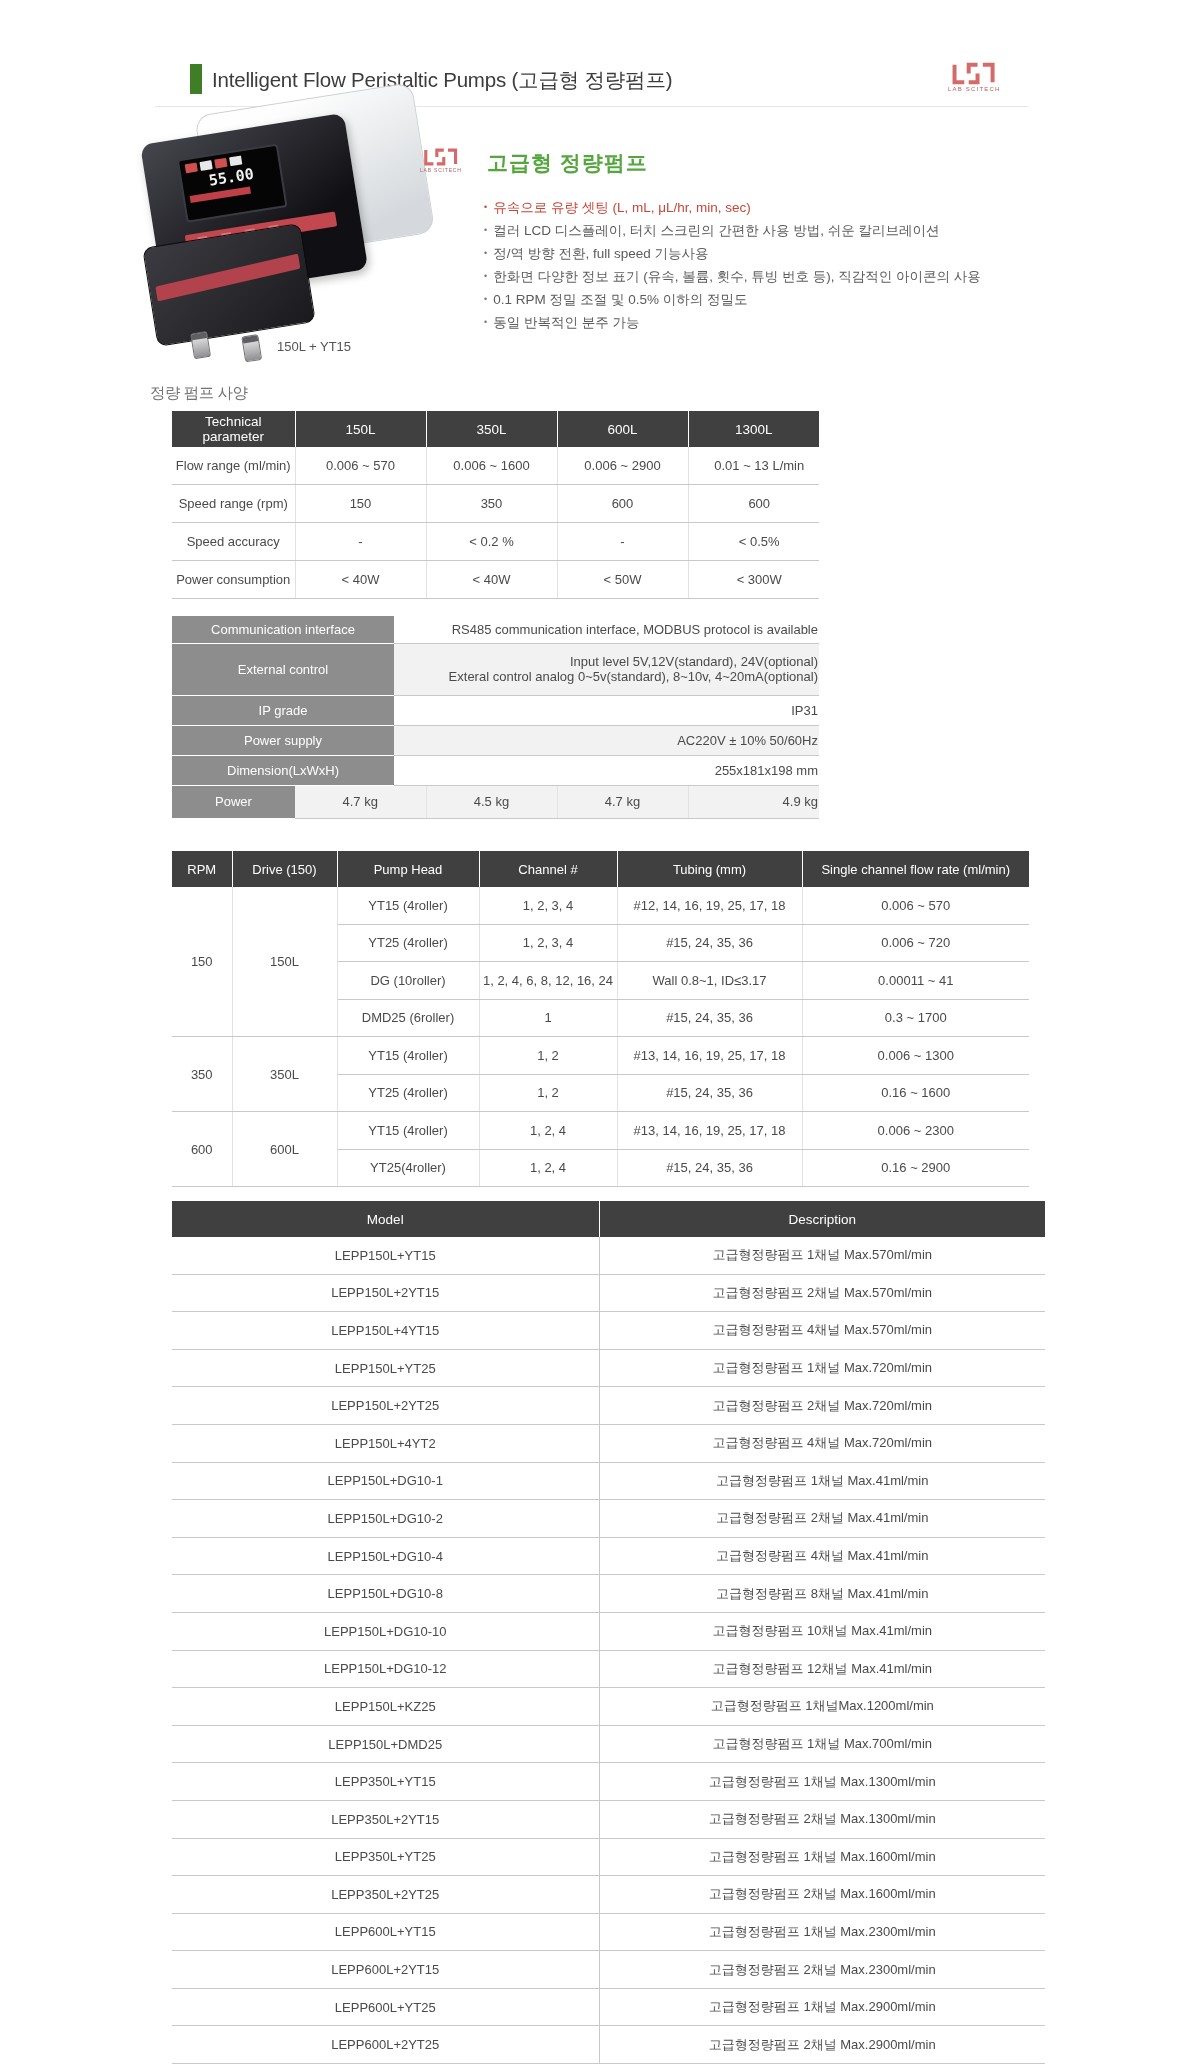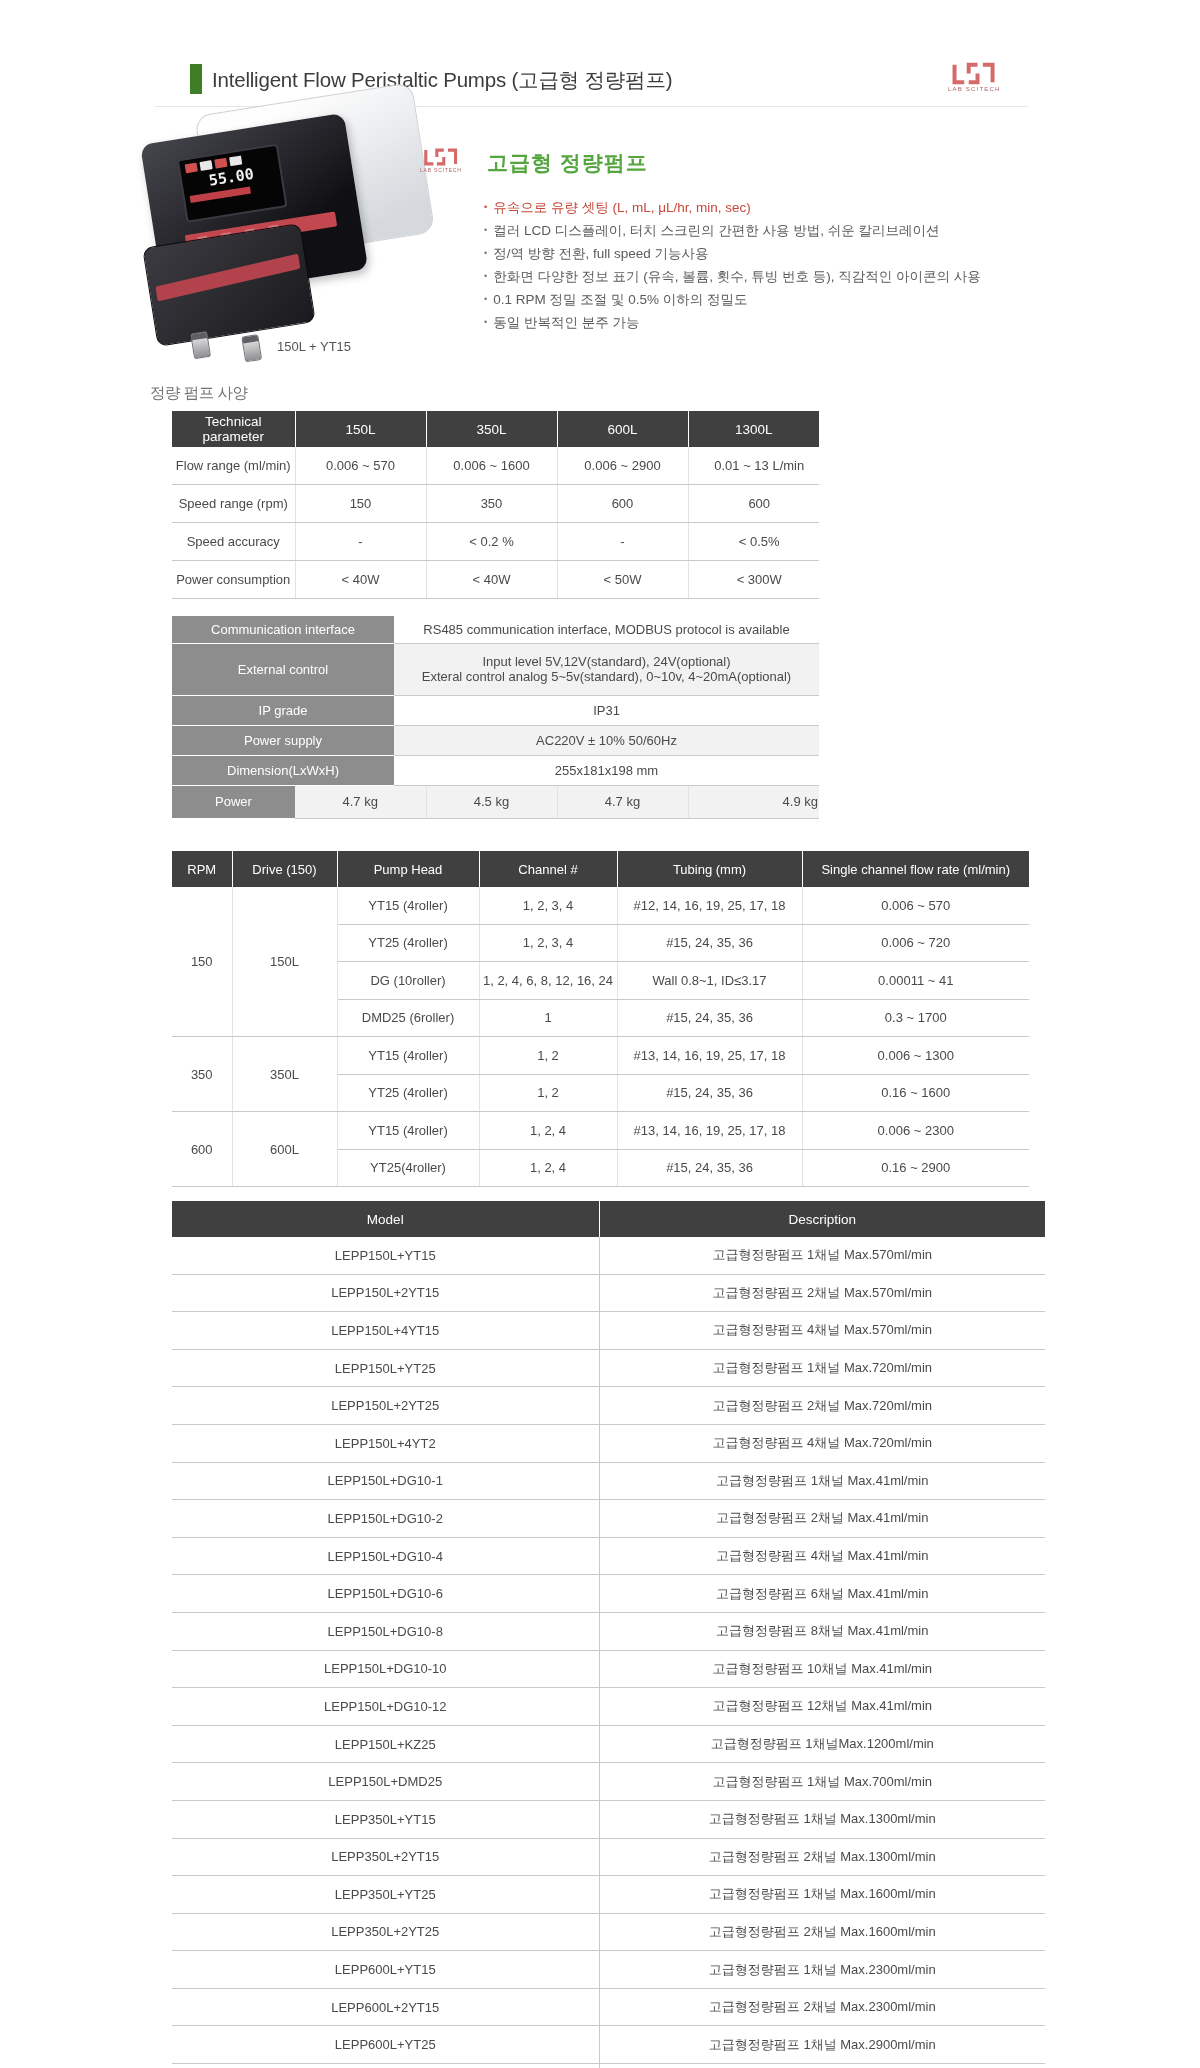--- a/index.html
+++ b/index.html
@@ -59,21 +59,21 @@
      border-right:1px solid #fff;}
   th:last-child{border-right:none;}
   td{text-align:center;font-size:13px;color:#4a4a4a;}
 
   #spec-table{width:647px;} 
   #spec-table td{height:35px;border-bottom:1px solid #c9c9c9;border-right:1px solid #e2e2e2;}
   #spec-table td:last-child{border-right:none;padding-left:12px;}
 
   .glabel{background:#8d8d8d;color:#fff;font-size:13px;border-bottom:1px solid #fff;}
   #info-table{width:647px;} #weight-table{width:647px;}
-  #info-table td.val{border-bottom:1px solid #c9c9c9;font-size:13px;}
+  #info-table td.val{border-bottom:1px solid #c9c9c9;font-size:13px;text-align:right;}
   #info-table td.val.alt,#weight-table td.val{background:#f2f2f2;}
   #weight-table td.val{height:30px;border-bottom:1px solid #c9c9c9;border-right:1px solid #e2e2e2;}
   #weight-table td.val:last-child{border-right:none;text-align:right;}
 
   #pump-table{width:857px;}
   #pump-table td{height:34.5px;border-bottom:1px solid #c9c9c9;border-right:1px solid #e2e2e2;}
   #pump-table td:last-child{border-right:none;}
   #pump-table th{font-size:13px;}
 
   #model-table{width:873px;}
@@ -215,21 +215,21 @@
           <tr style="height: 27px;">
             <td class="glabel">Communication interface</td>
             <td class="val">
               <div>RS485 communication interface, MODBUS protocol  is available</div>
             </td>
           </tr>
           <tr style="height: 52px;">
             <td class="glabel">External control</td>
             <td class="val alt">
               <div>Input level 5V,12V(standard), 24V(optional)</div>
-              <div>Exteral control analog 5~5v(standard), 0~10v, 4~20mA(optional)</div>
+              <div>Exteral control analog 0~5v(standard), 8~10v, 4~20mA(optional)</div>
             </td>
           </tr>
           <tr style="height: 30px;">
             <td class="glabel">IP grade</td>
             <td class="val">
               <div>IP31</div>
             </td>
           </tr>
           <tr style="height: 30px;">
             <td class="glabel">Power supply</td>
@@ -387,24 +387,20 @@
           </tr>
           <tr>
             <td>LEPP150L+DG10-2</td>
             <td>고급형정량펌프 2채널 Max.41ml/min</td>
           </tr>
           <tr>
             <td>LEPP150L+DG10-4</td>
             <td>고급형정량펌프 4채널 Max.41ml/min</td>
           </tr>
           <tr>
-            <td>LEPP150L+DG10-6</td>
-            <td>고급형정량펌프 6채널 Max.41ml/min</td>
-          </tr>
-          <tr>
             <td>LEPP150L+DG10-8</td>
             <td>고급형정량펌프 8채널 Max.41ml/min</td>
           </tr>
           <tr>
             <td>LEPP150L+DG10-10</td>
             <td>고급형정량펌프 10채널 Max.41ml/min</td>
           </tr>
           <tr>
             <td>LEPP150L+DG10-12</td>
             <td>고급형정량펌프 12채널 Max.41ml/min</td>

